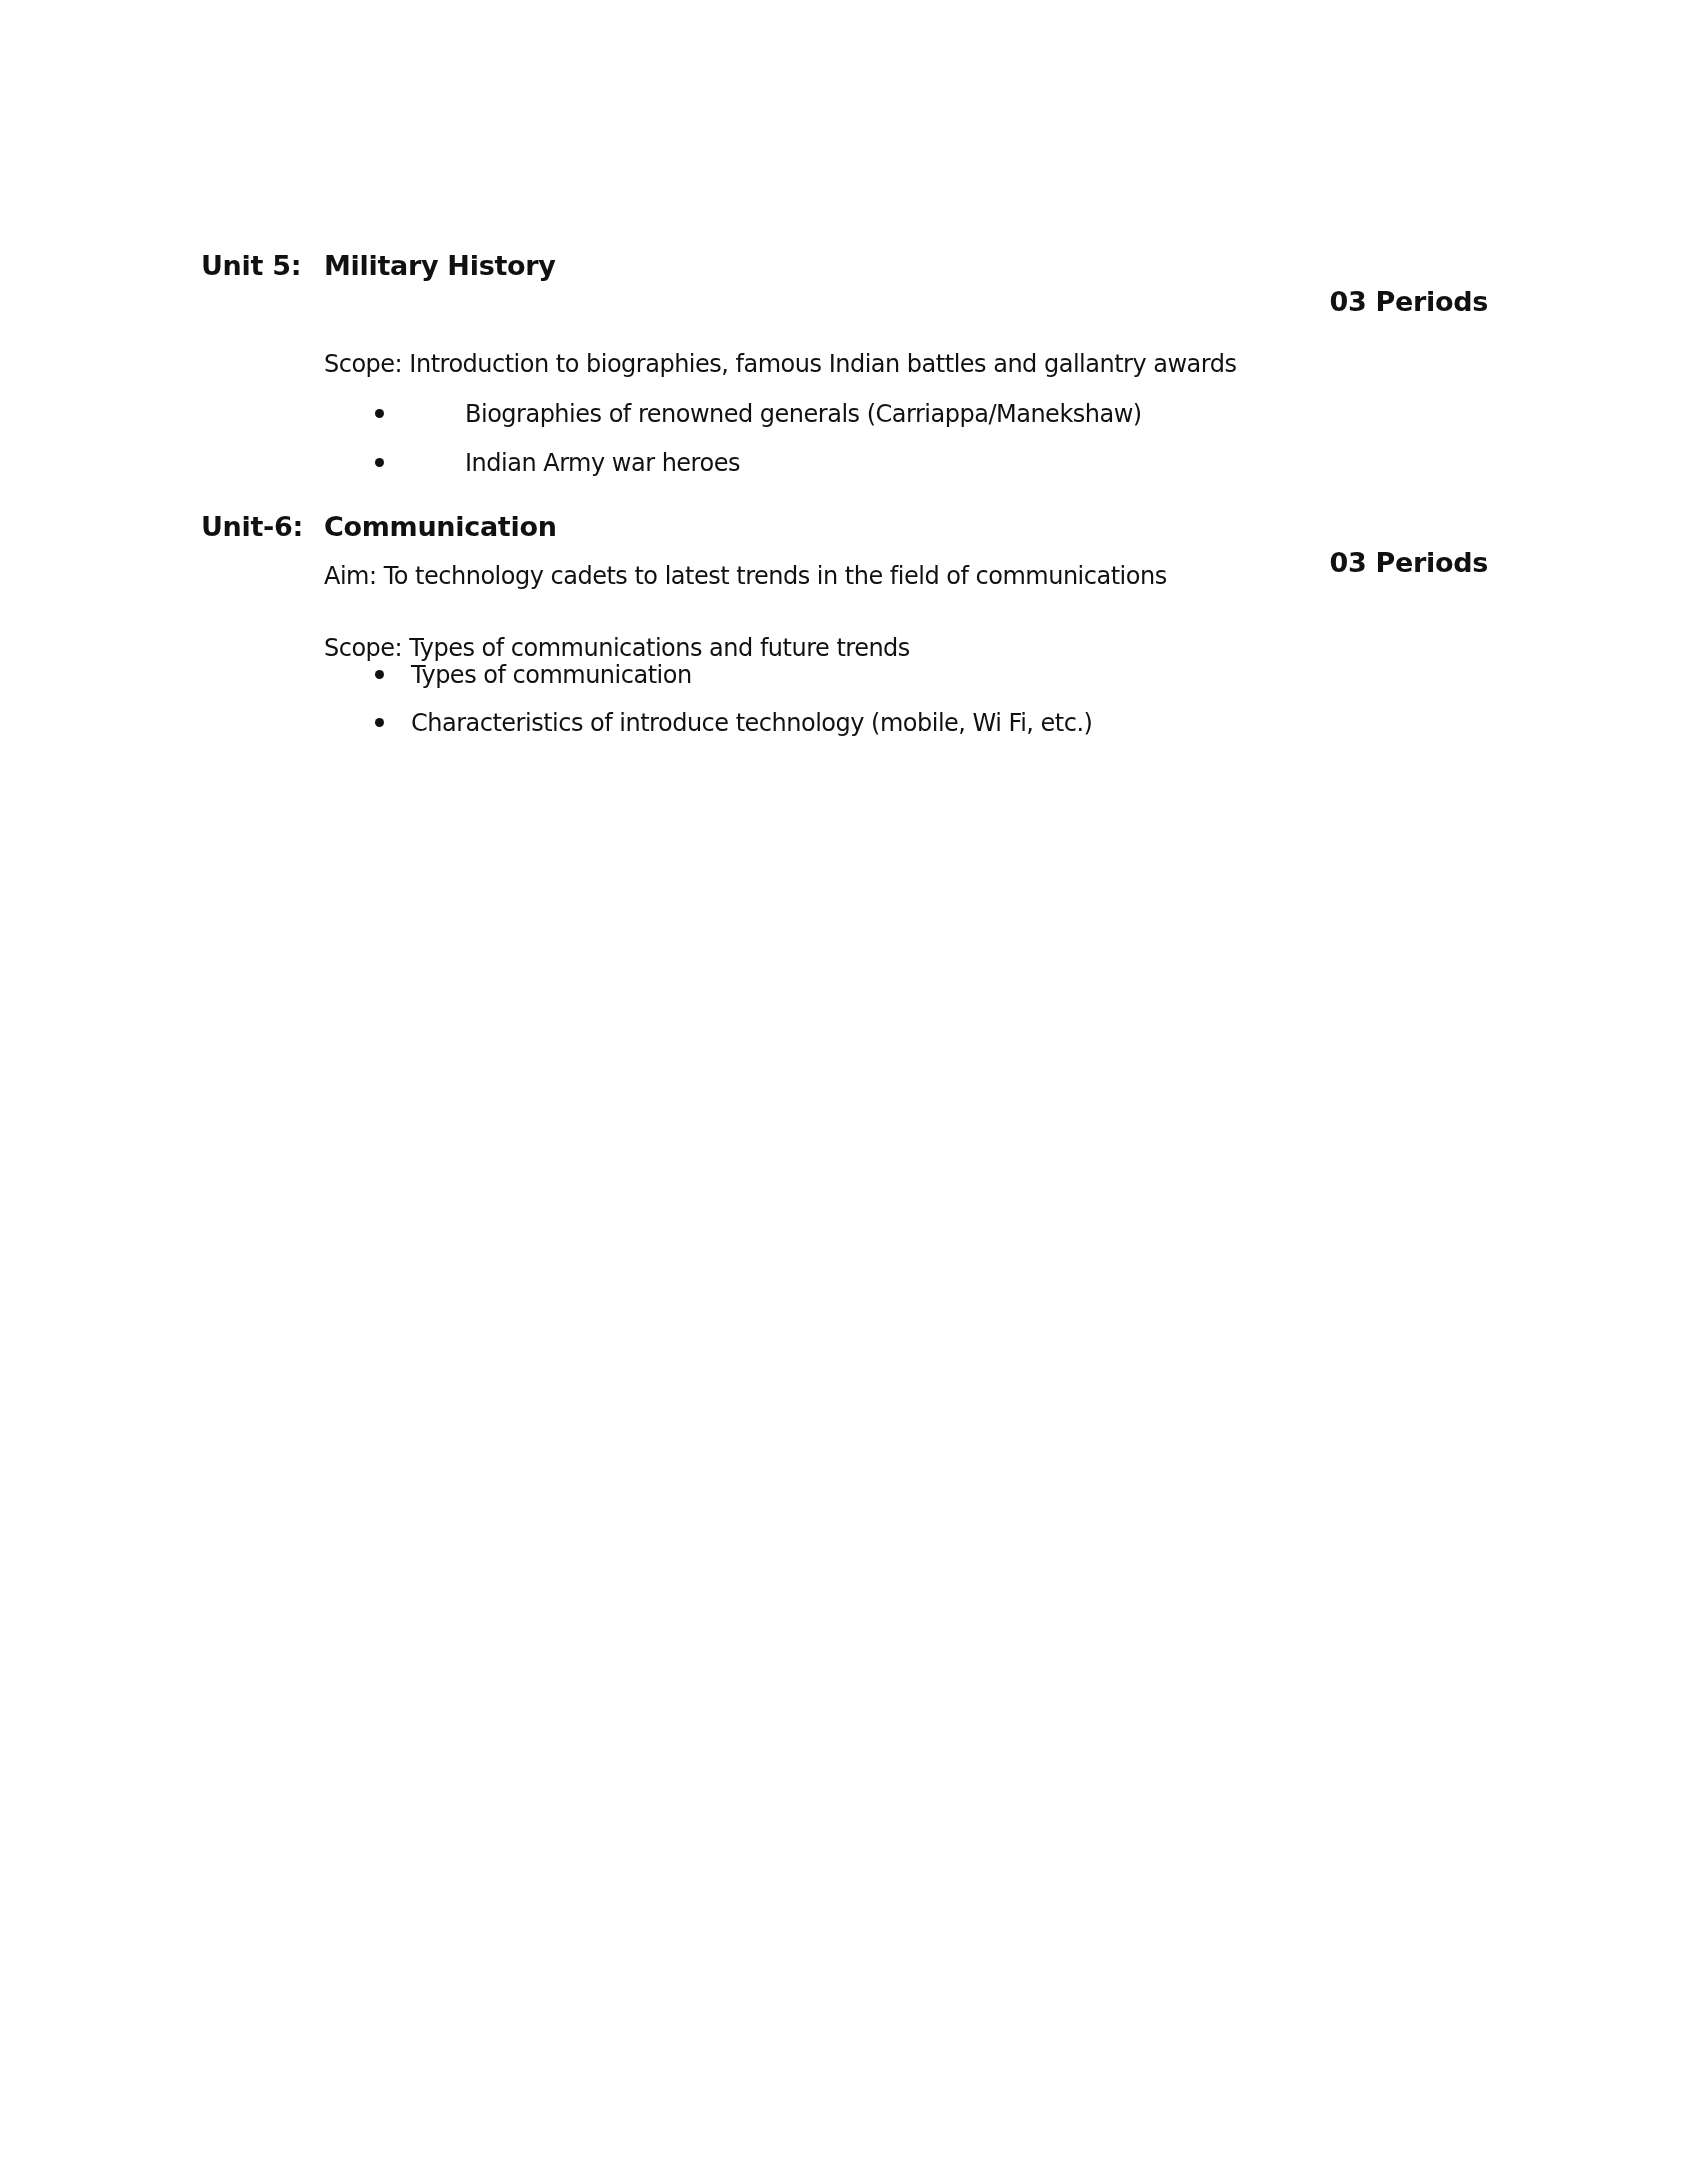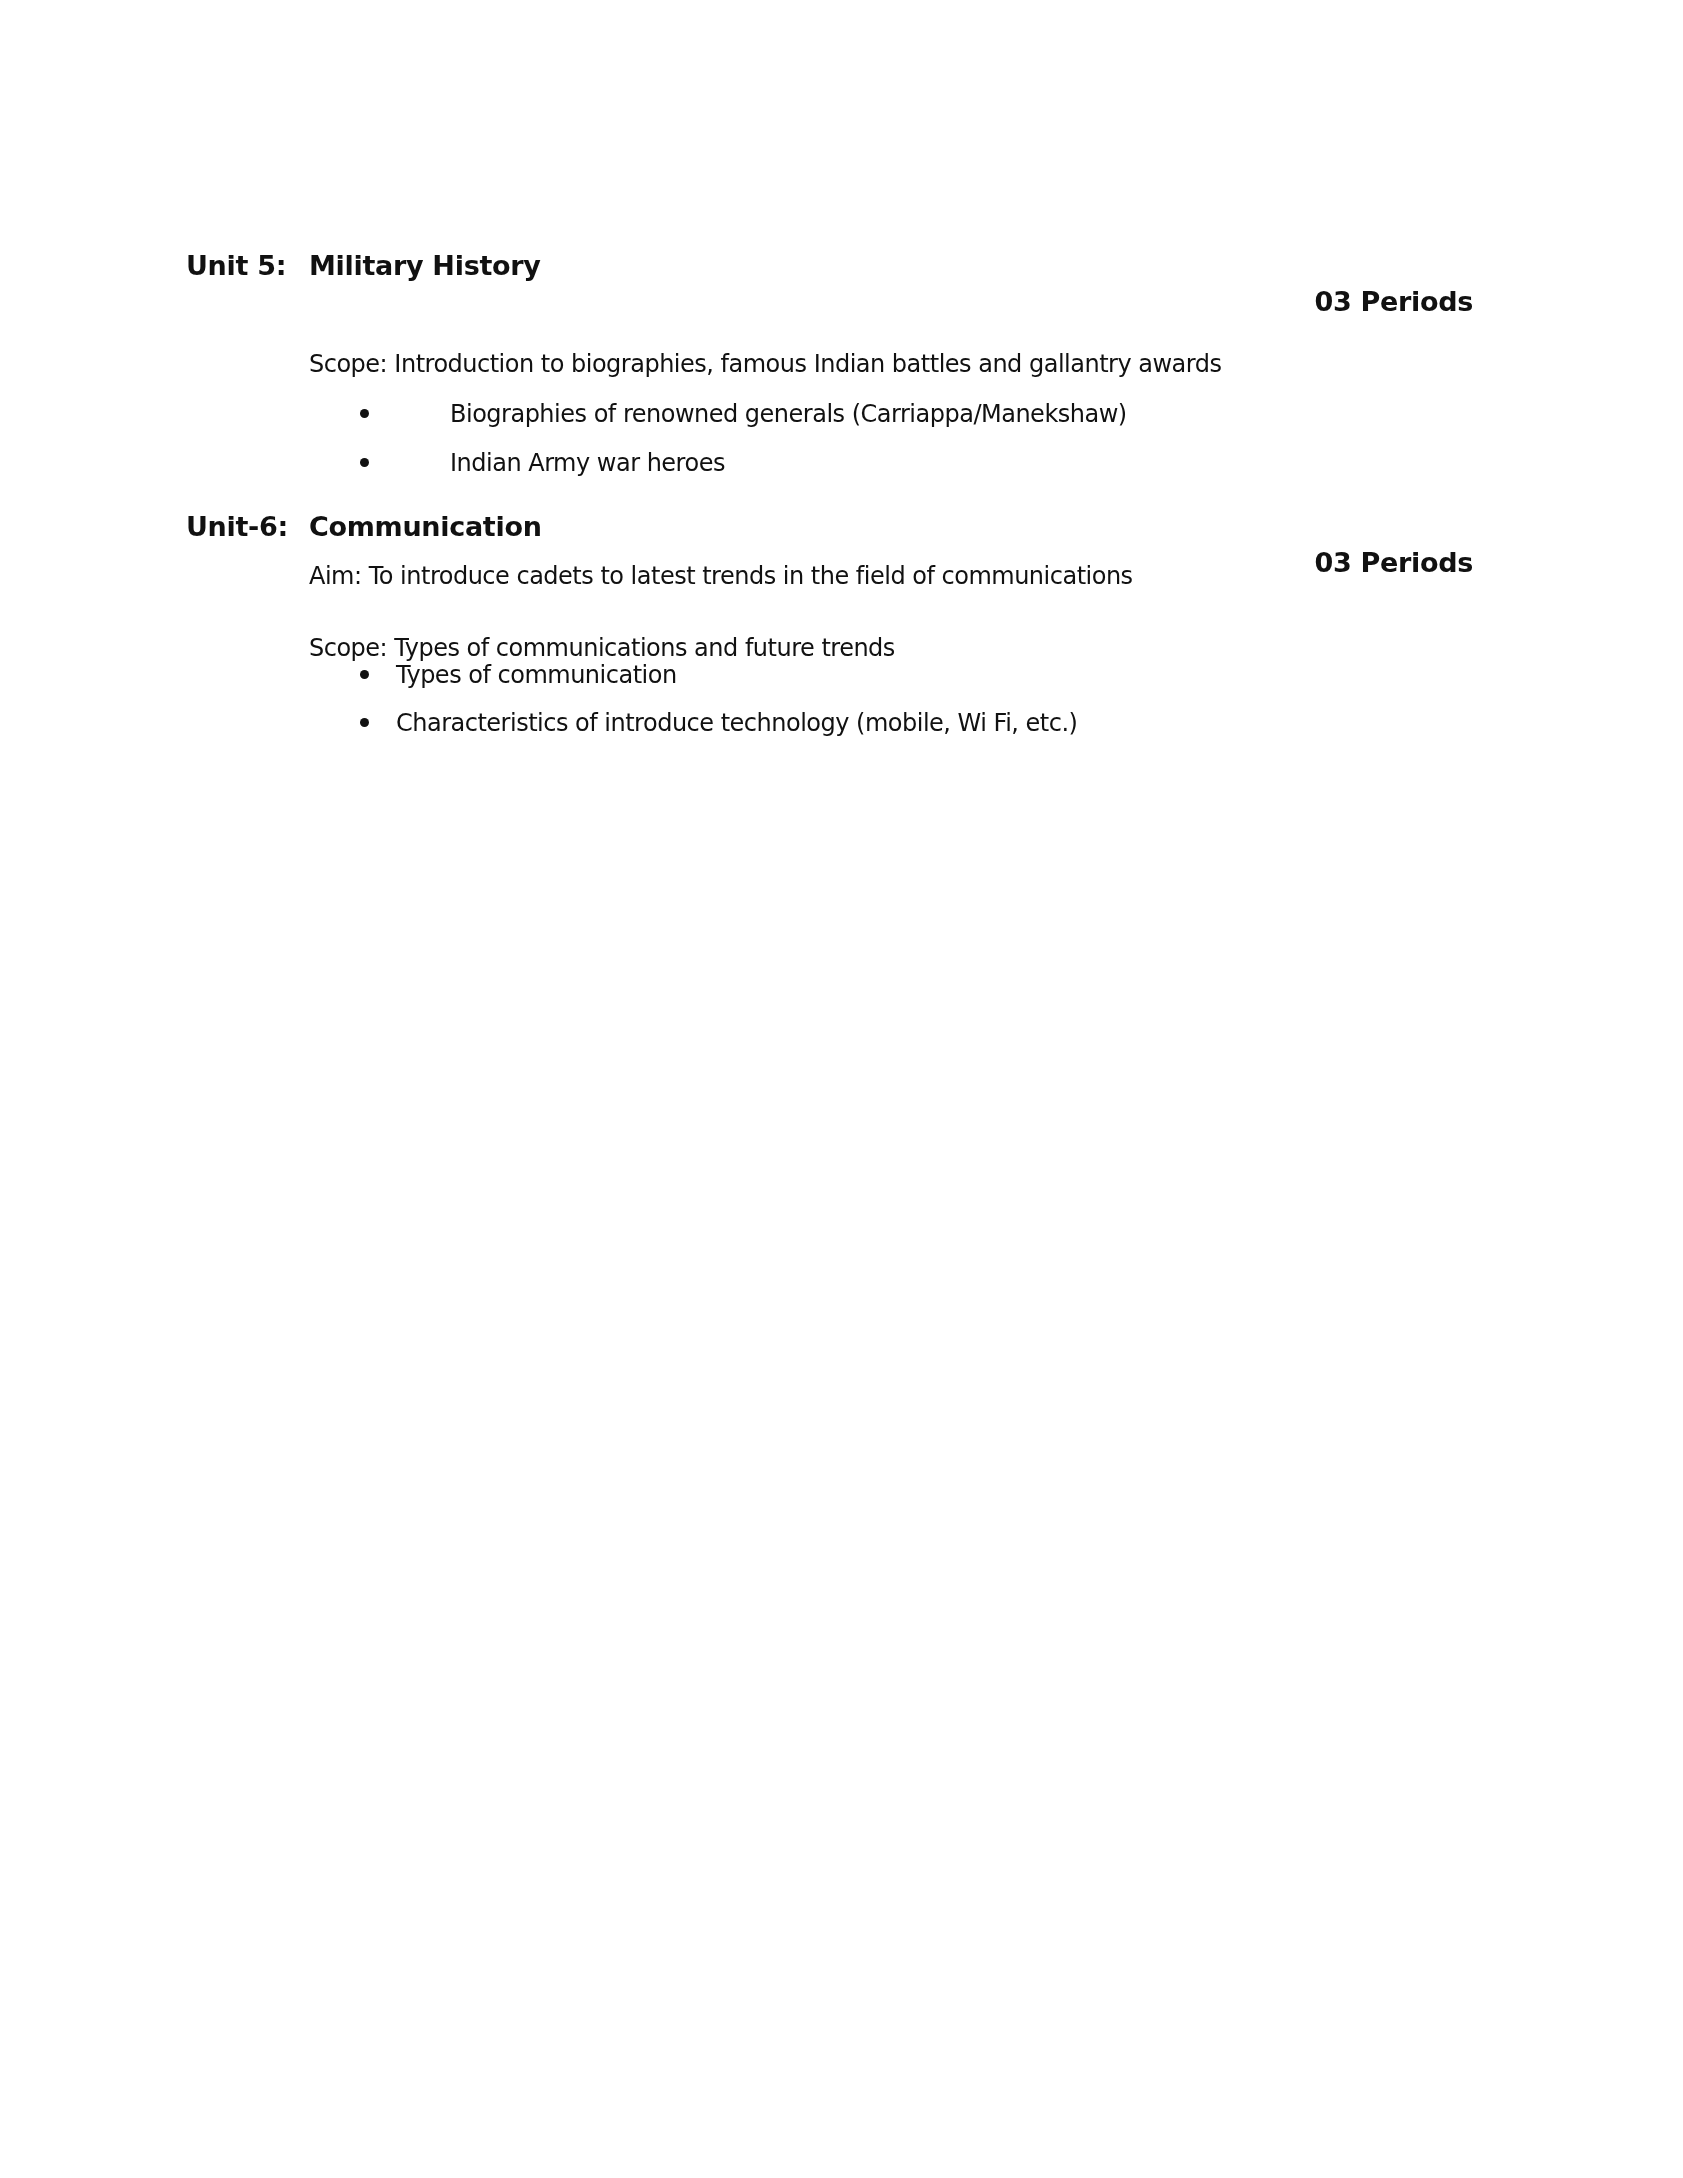--- a/index.html
+++ b/index.html
@@ -10,21 +10,21 @@
     body {
       width: 1683px;
       height: 2178px;
       position: relative;
       overflow: hidden;
       color: #111111;
       font-family: "DejaVu Sans", sans-serif;
     }
     .unit {
       position: absolute;
-      left: 186px;
+      left: 201px;
       width: 1287px;
     }
     .unit-header {
       position: relative;
       height: 34px;
       font-weight: bold;
       font-size: 27px;
       line-height: 34px;
       letter-spacing: -0.3px;
     }
@@ -102,21 +102,21 @@
 </section>
 
 <section class="unit u6" style="top:510px;">
   <div class="unit-header">
     <span class="unit-num">Unit-6:</span>
     <span class="unit-title">Communication</span>
     <span class="unit-periods">03 Periods</span>
   </div>
   <div class="line" style="top:50px;">
     <span>Aim:</span>
-    <span>To introduce cadets to latest trends in the field of communications</span>
+    <span>To technology cadets to latest trends in the field of communications</span>
   </div>
   <div class="line" style="top:98px;margin-top:24px;">
     <span>Scope:</span>
     <span>Types of communications and future trends</span>
   </div>
   <div class="bullet-row" style="top:149px;">
     <span class="bullet-dot"></span>
     <span class="bullet-text">Types of communication</span>
   </div>
   <div class="bullet-row" style="top:197px;">

